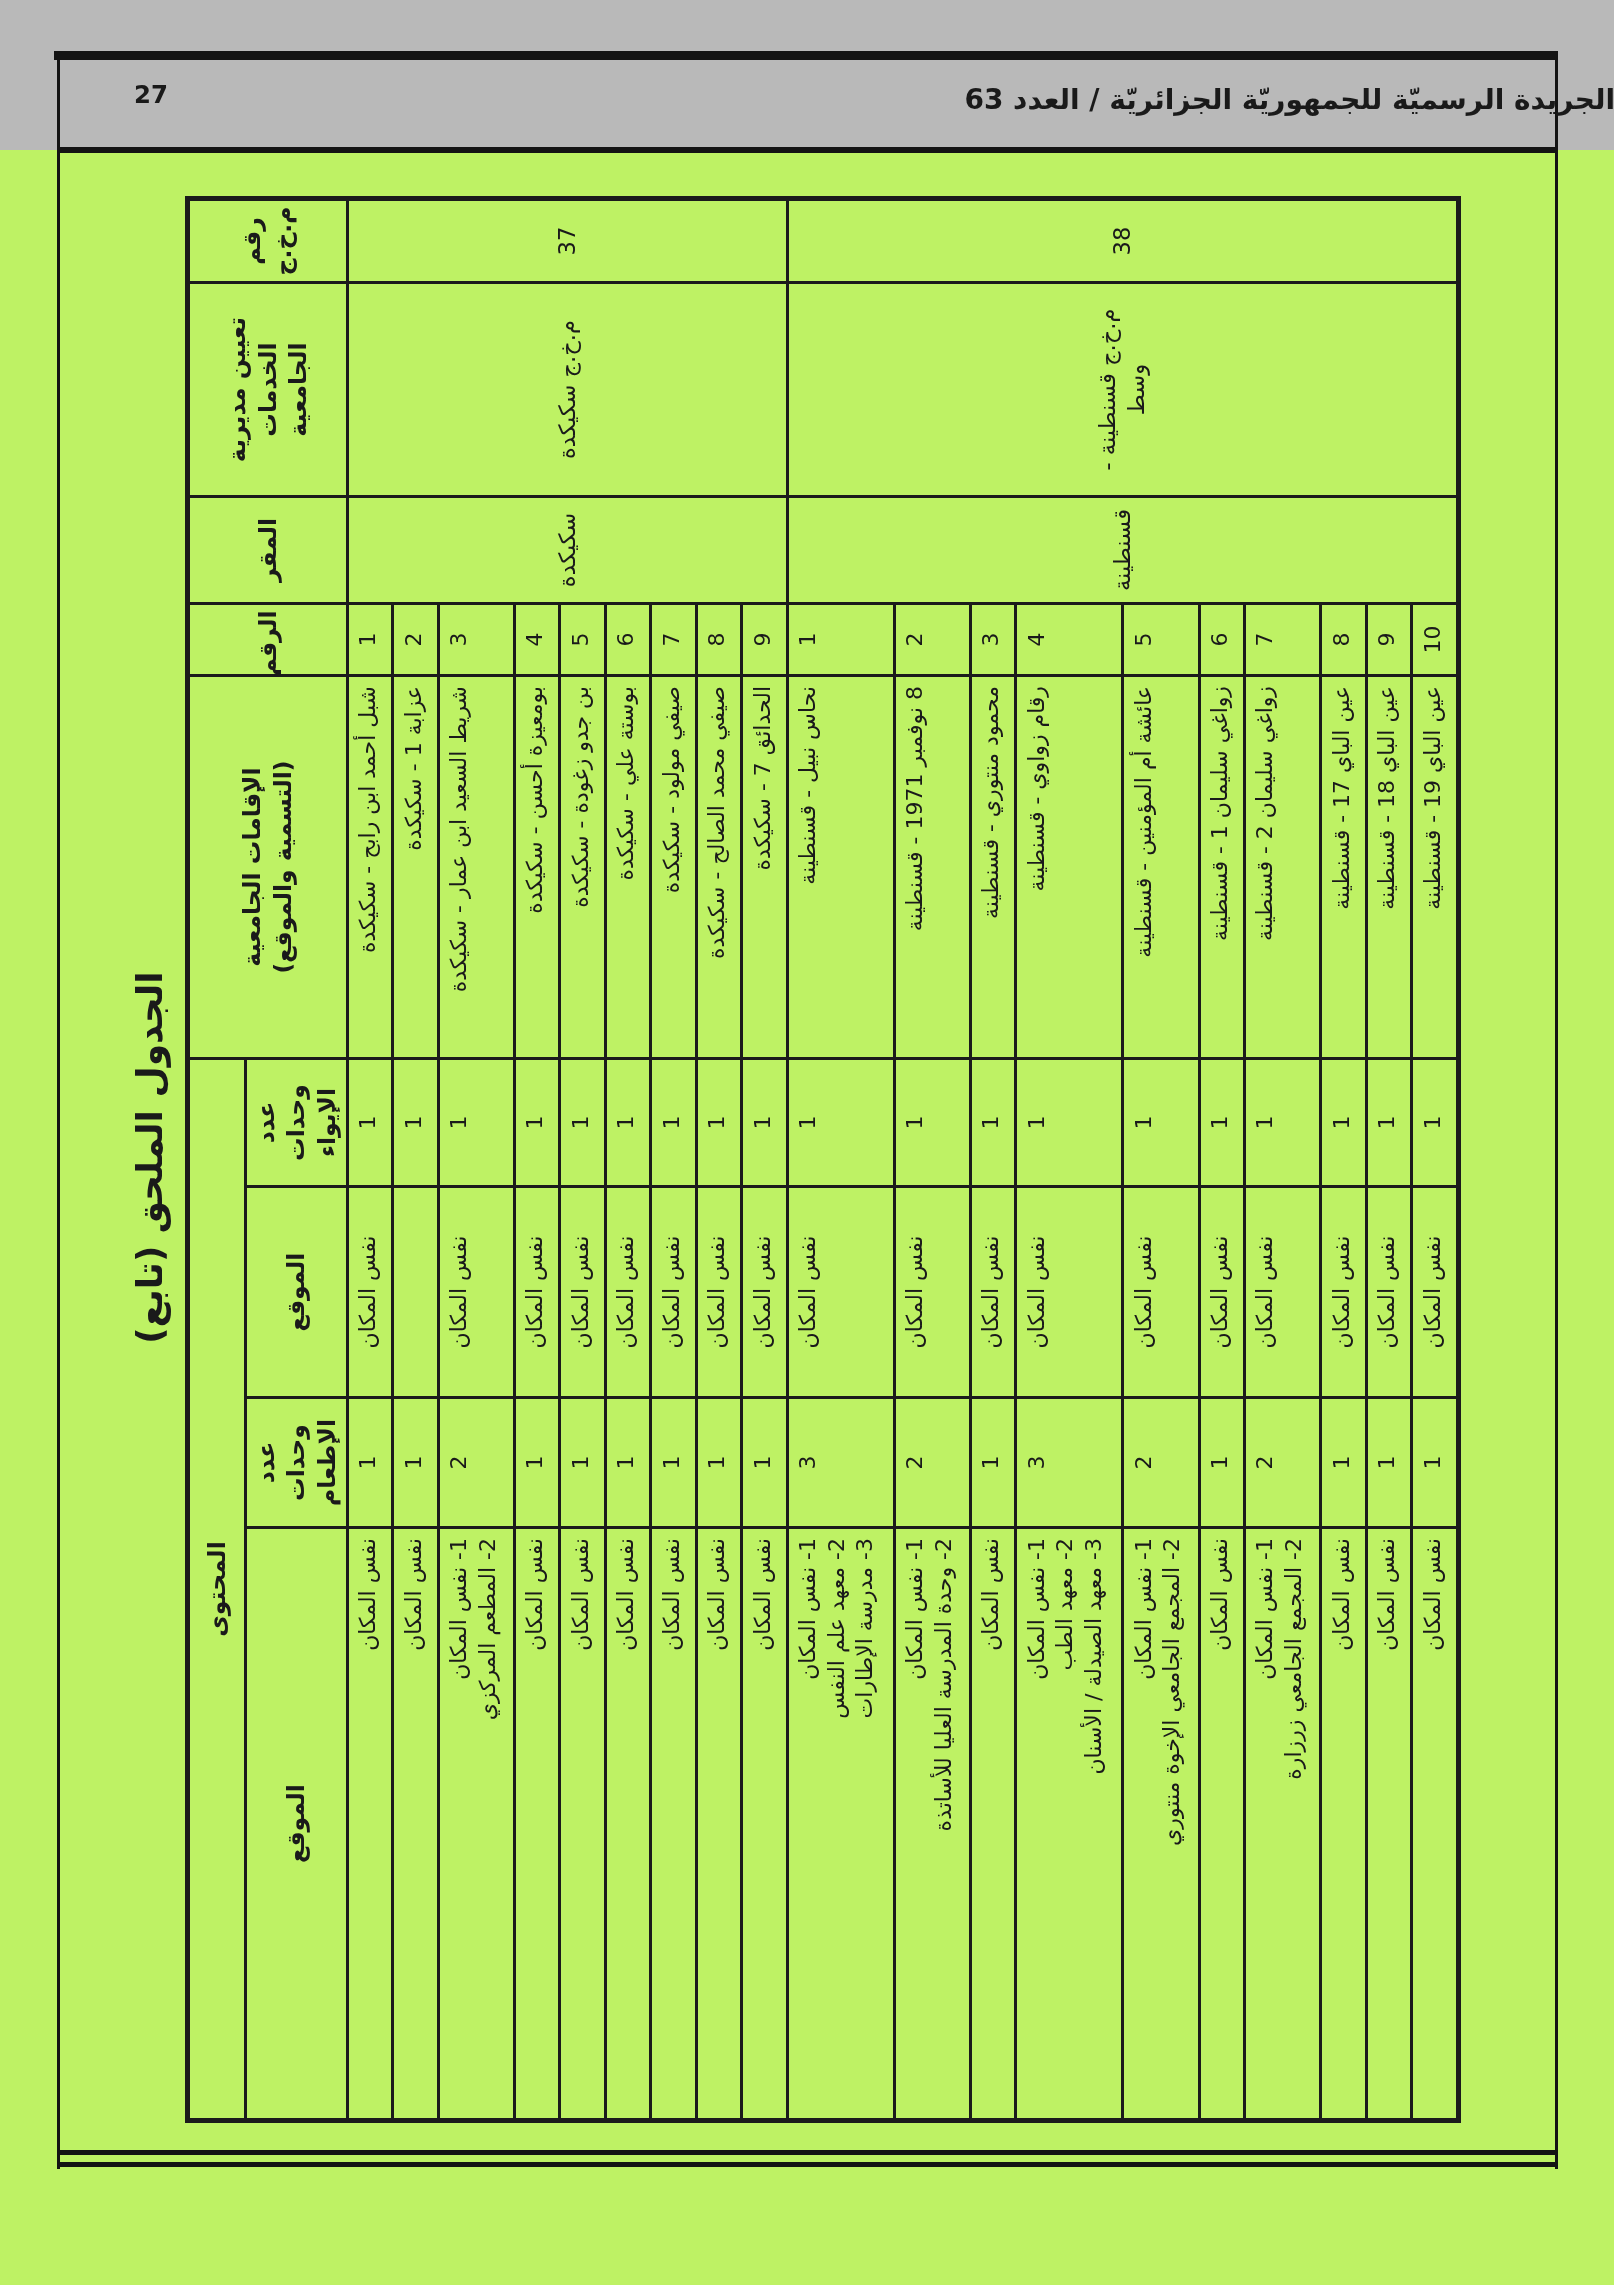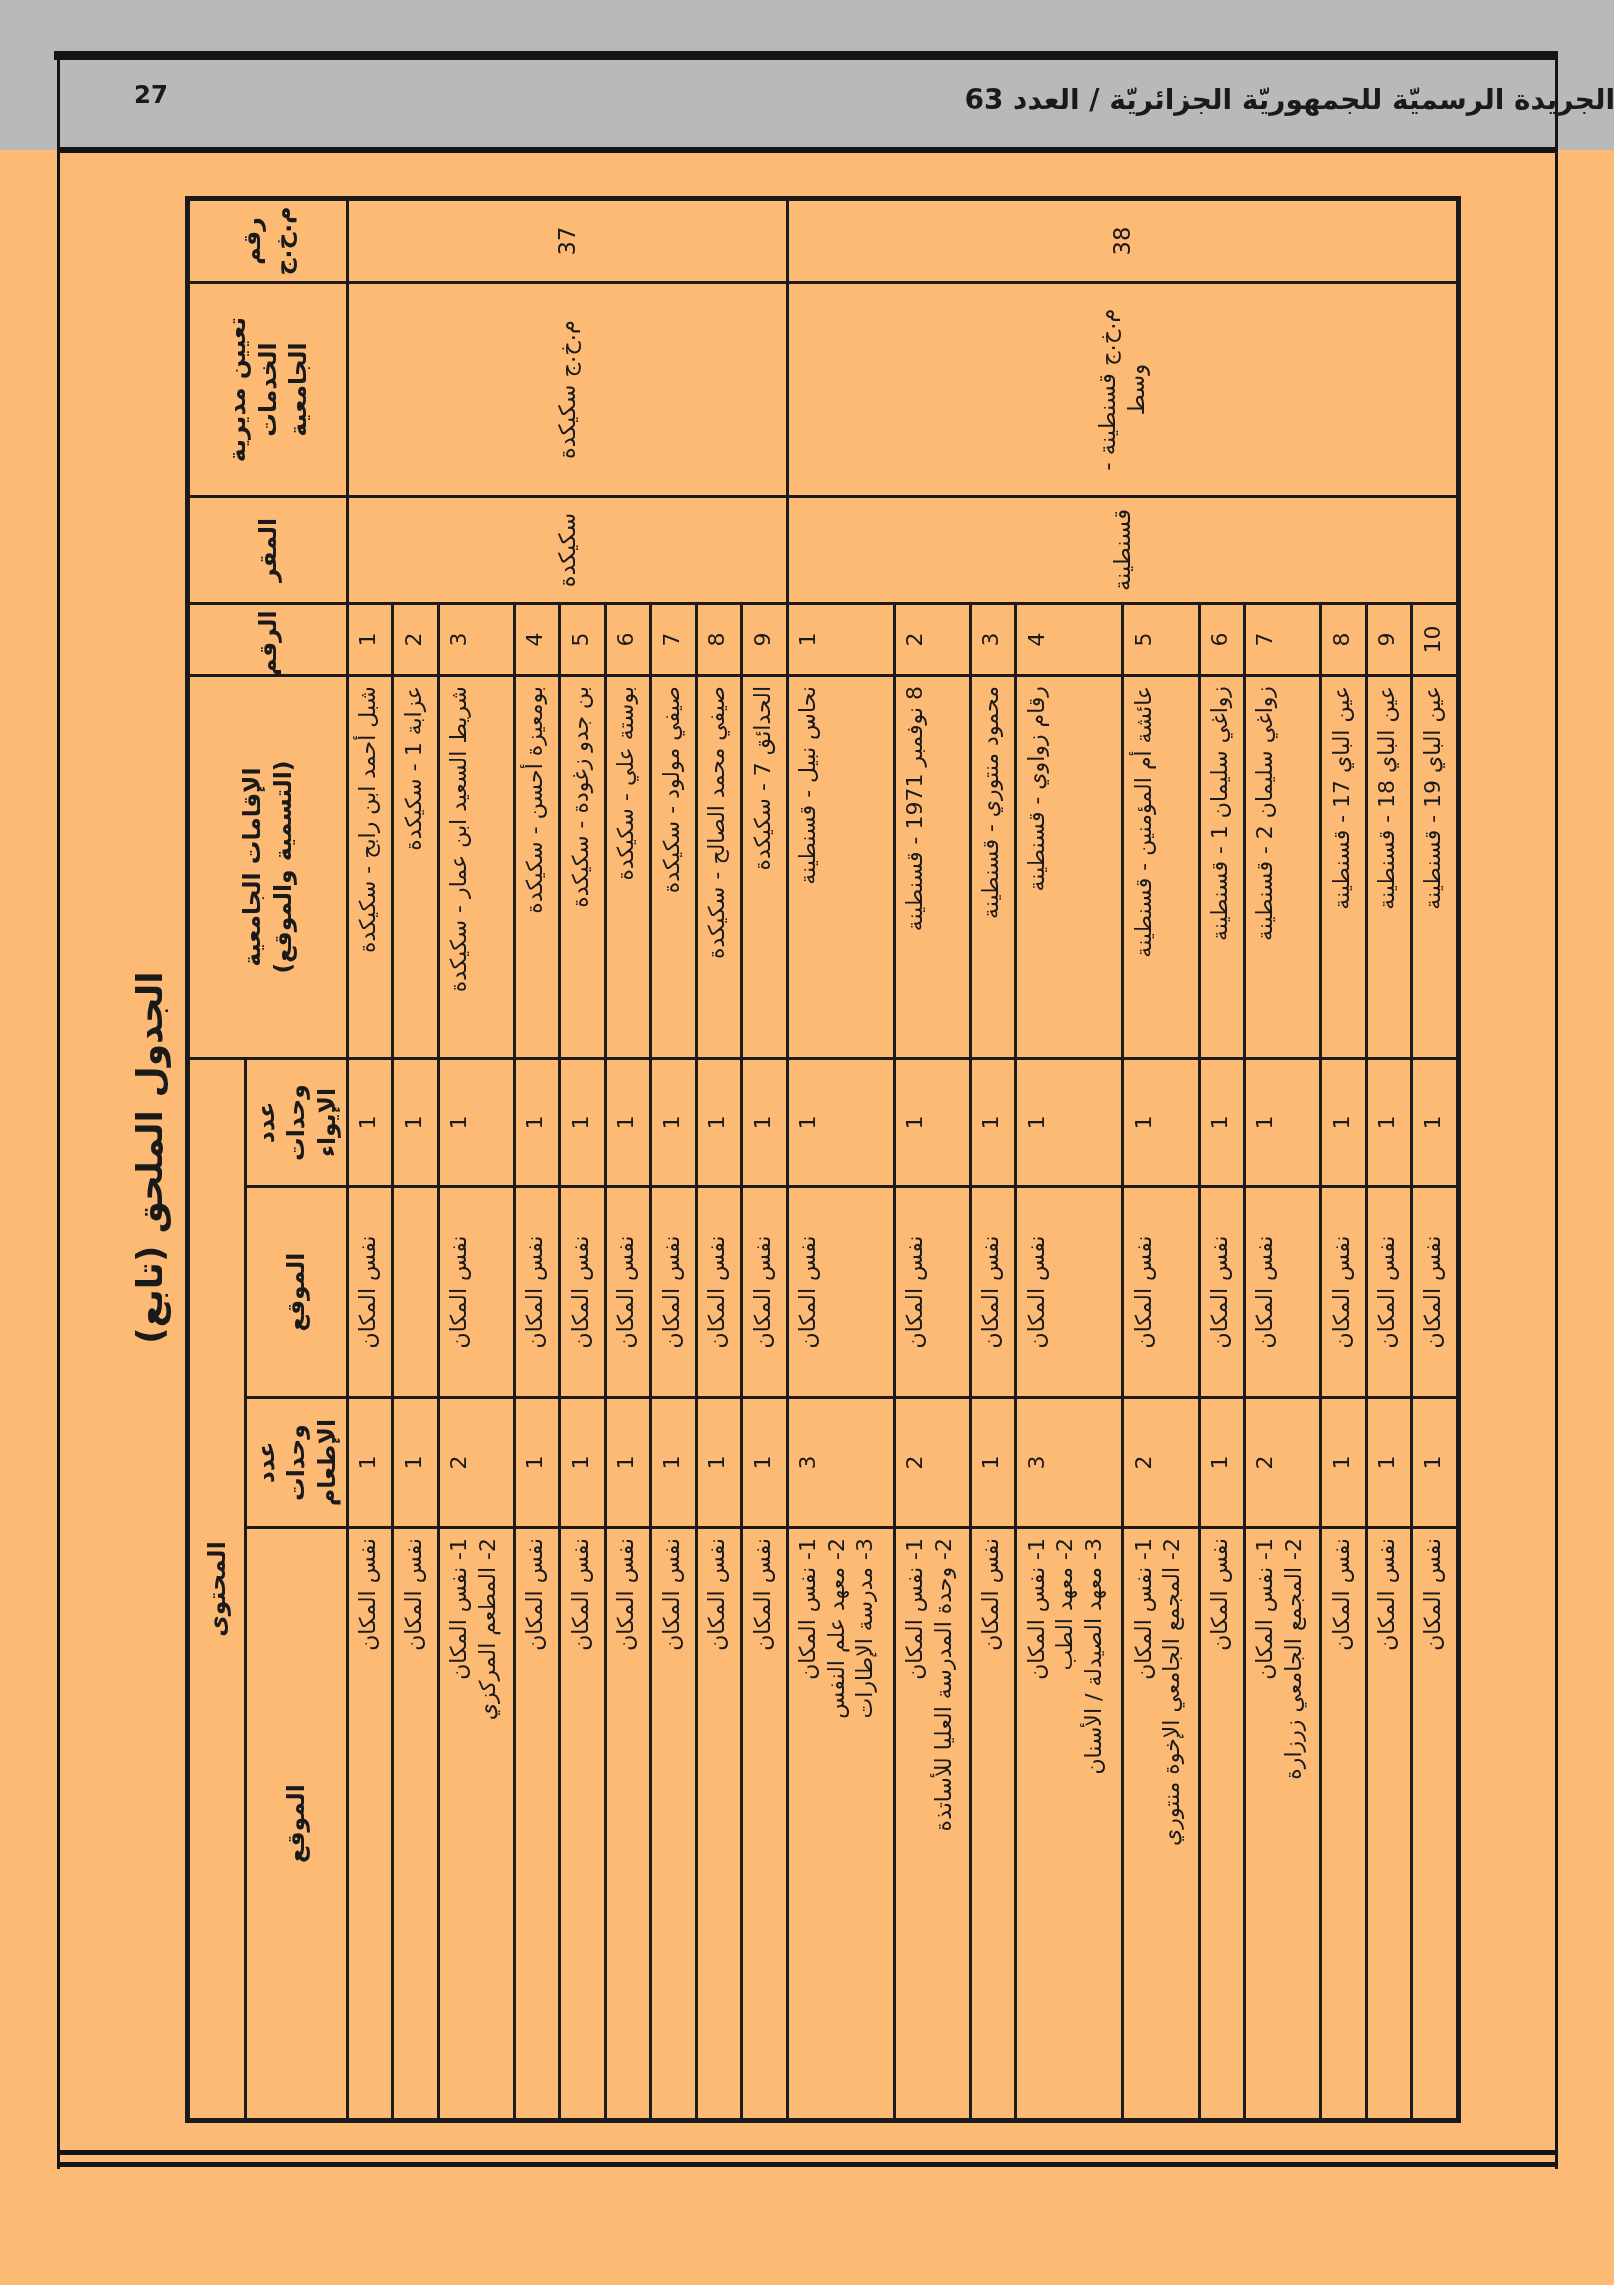--- a/index.html
+++ b/index.html
@@ -1,18 +1,18 @@
 <!DOCTYPE html>
 <html lang="ar" style="font-size:14.5px"><head>
 <meta charset="utf-8">
 <style>
   html,body{margin:0;padding:0;background:#ffffff;}
   .page{
     position:relative; width:1615px; height:2285px; overflow:hidden;
-    background:#fdba74; font-family:"DejaVu Sans", sans-serif; color:#1a1a1a;
+    background:#bef264; font-family:"DejaVu Sans", sans-serif; color:#1a1a1a;
   }
   
   .topband{position:absolute;left:0;top:0;width:1615px;height:150px;background:#b9b9b9;}
   .rule-top{position:absolute;left:54px;top:51px;width:1503px;height:9px;background:#141414;}
   .rule-under-header{position:absolute;left:57px;top:147px;width:1501px;height:6.3px;background:#141414;}
   .frame-left{position:absolute;left:57px;top:51px;width:2.7px;height:2118px;background:#141414;}
   .frame-right{position:absolute;left:1555px;top:51px;width:2.7px;height:2118px;background:#141414;}
   .rule-bottom-1{position:absolute;left:57px;top:2150px;width:1501px;height:5.4px;background:#141414;}
   .rule-bottom-2{position:absolute;left:57px;top:2162px;width:1501px;height:5.4px;background:#141414;}
 

